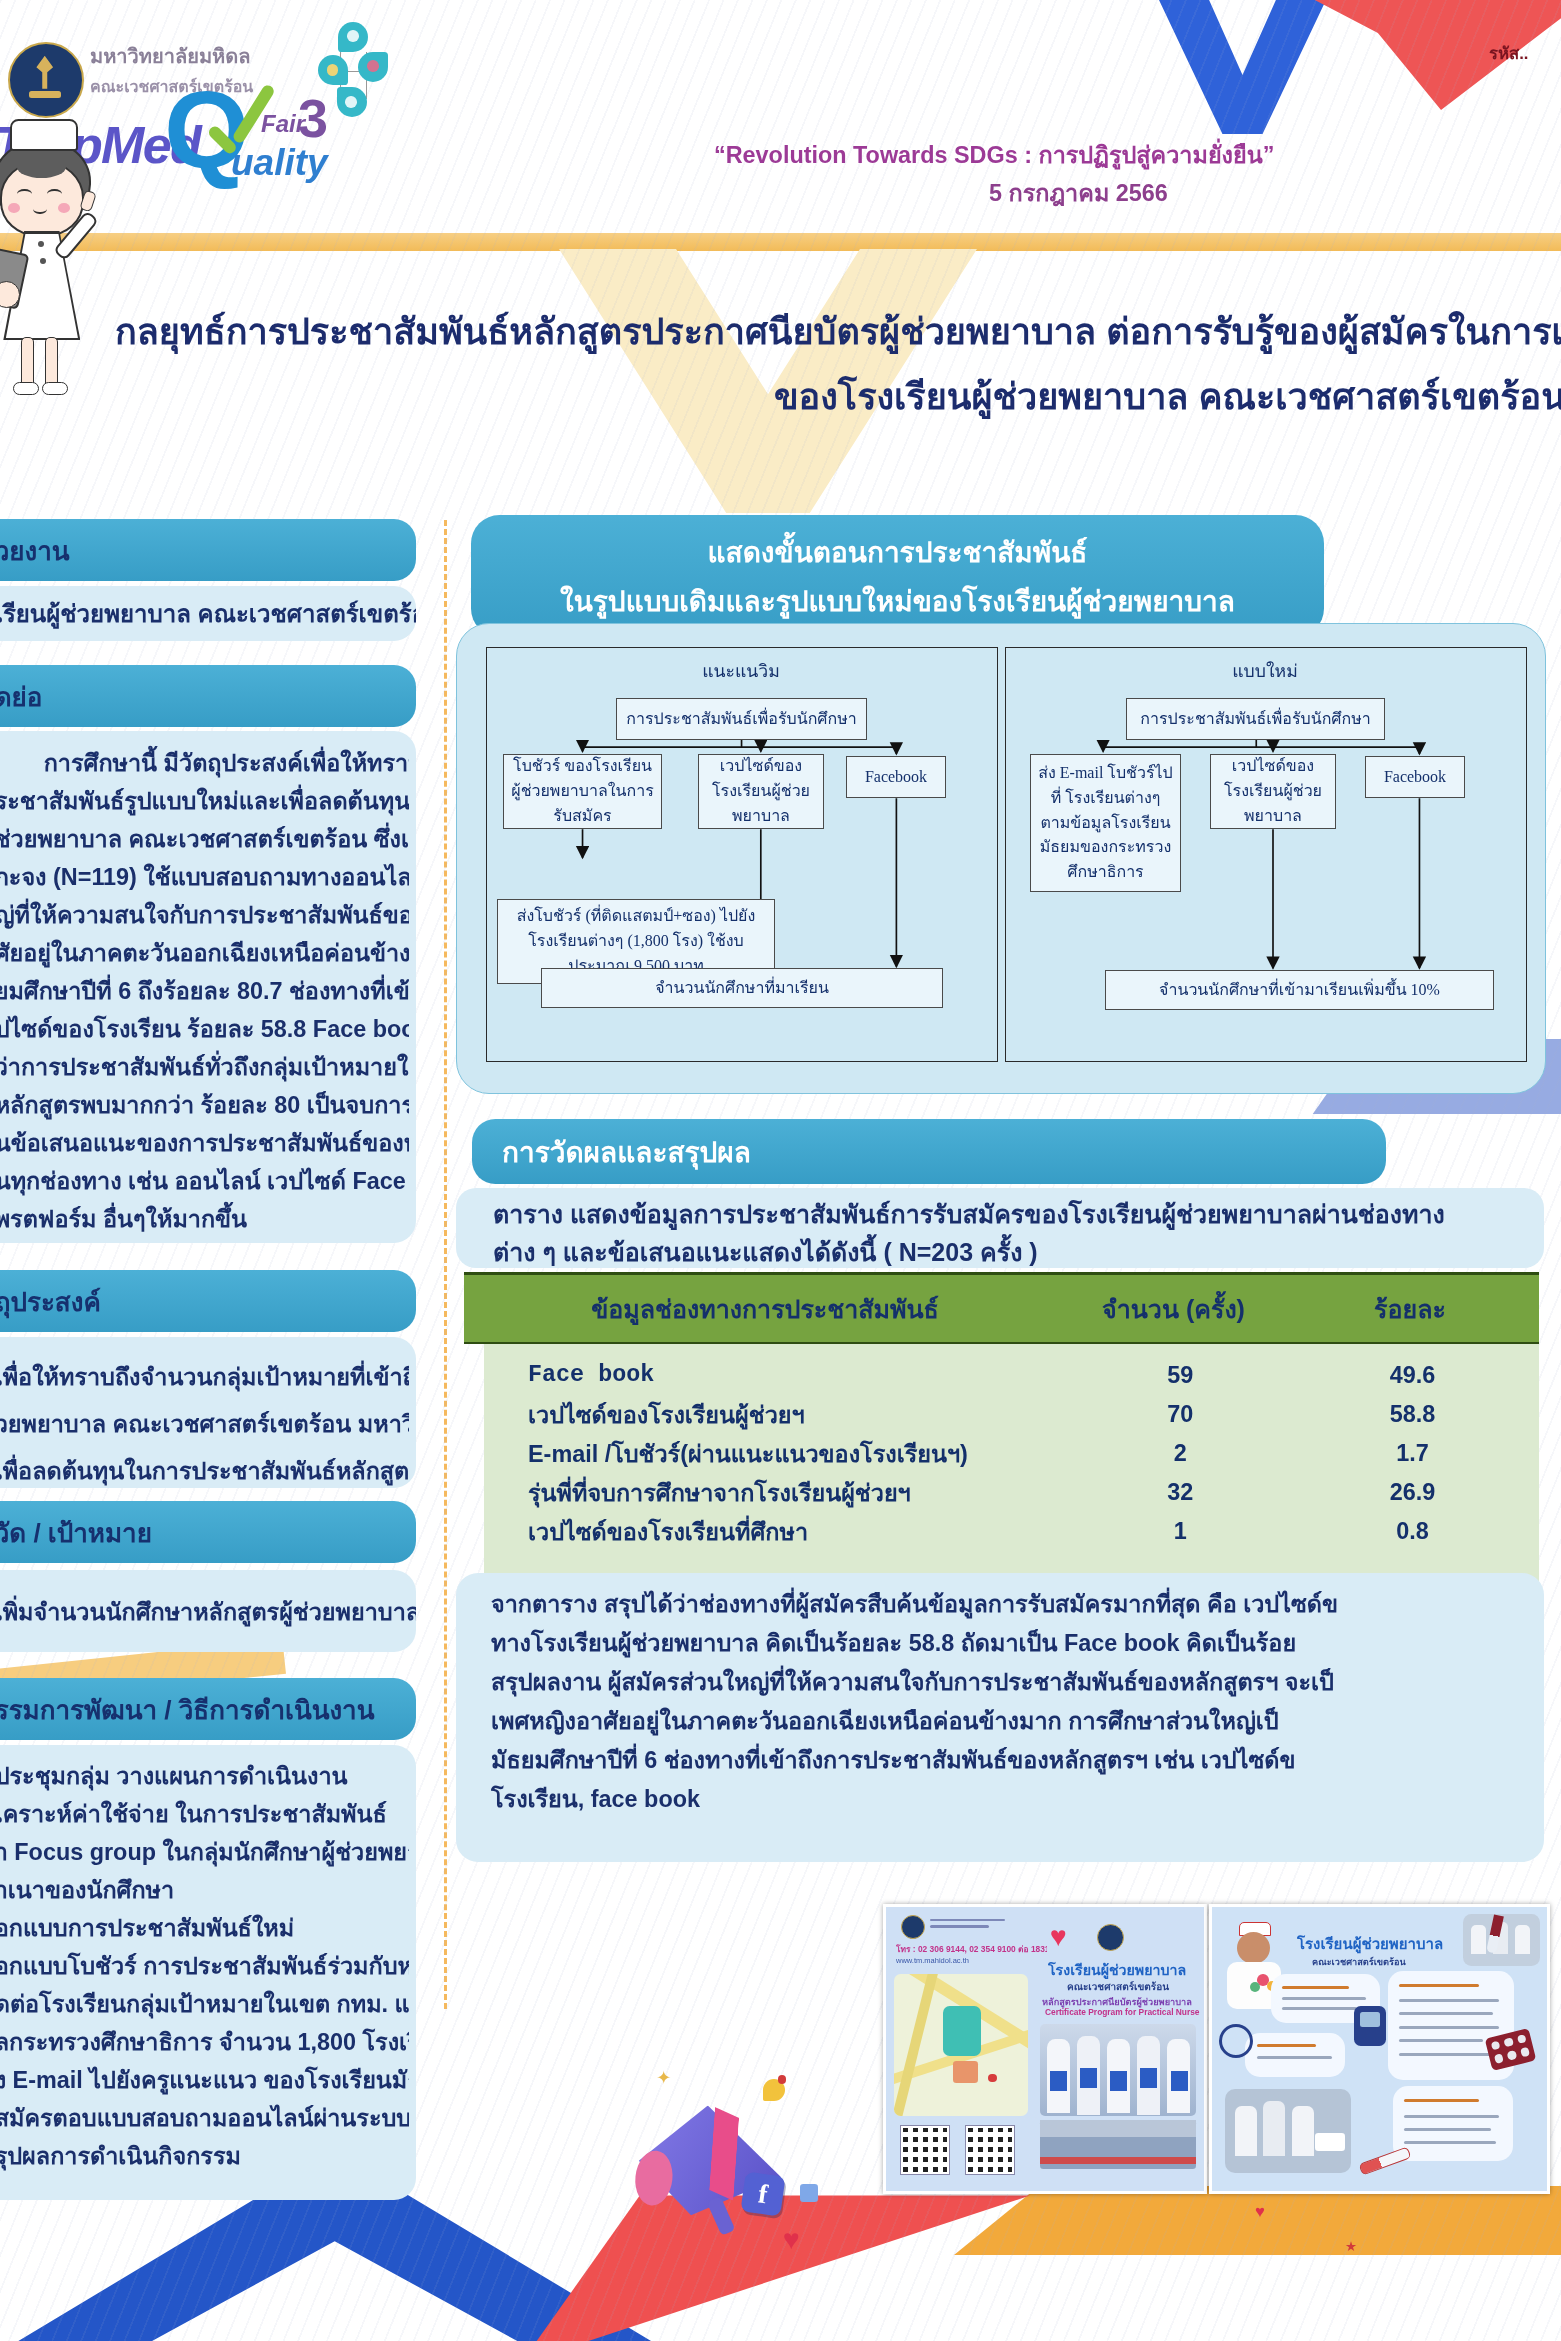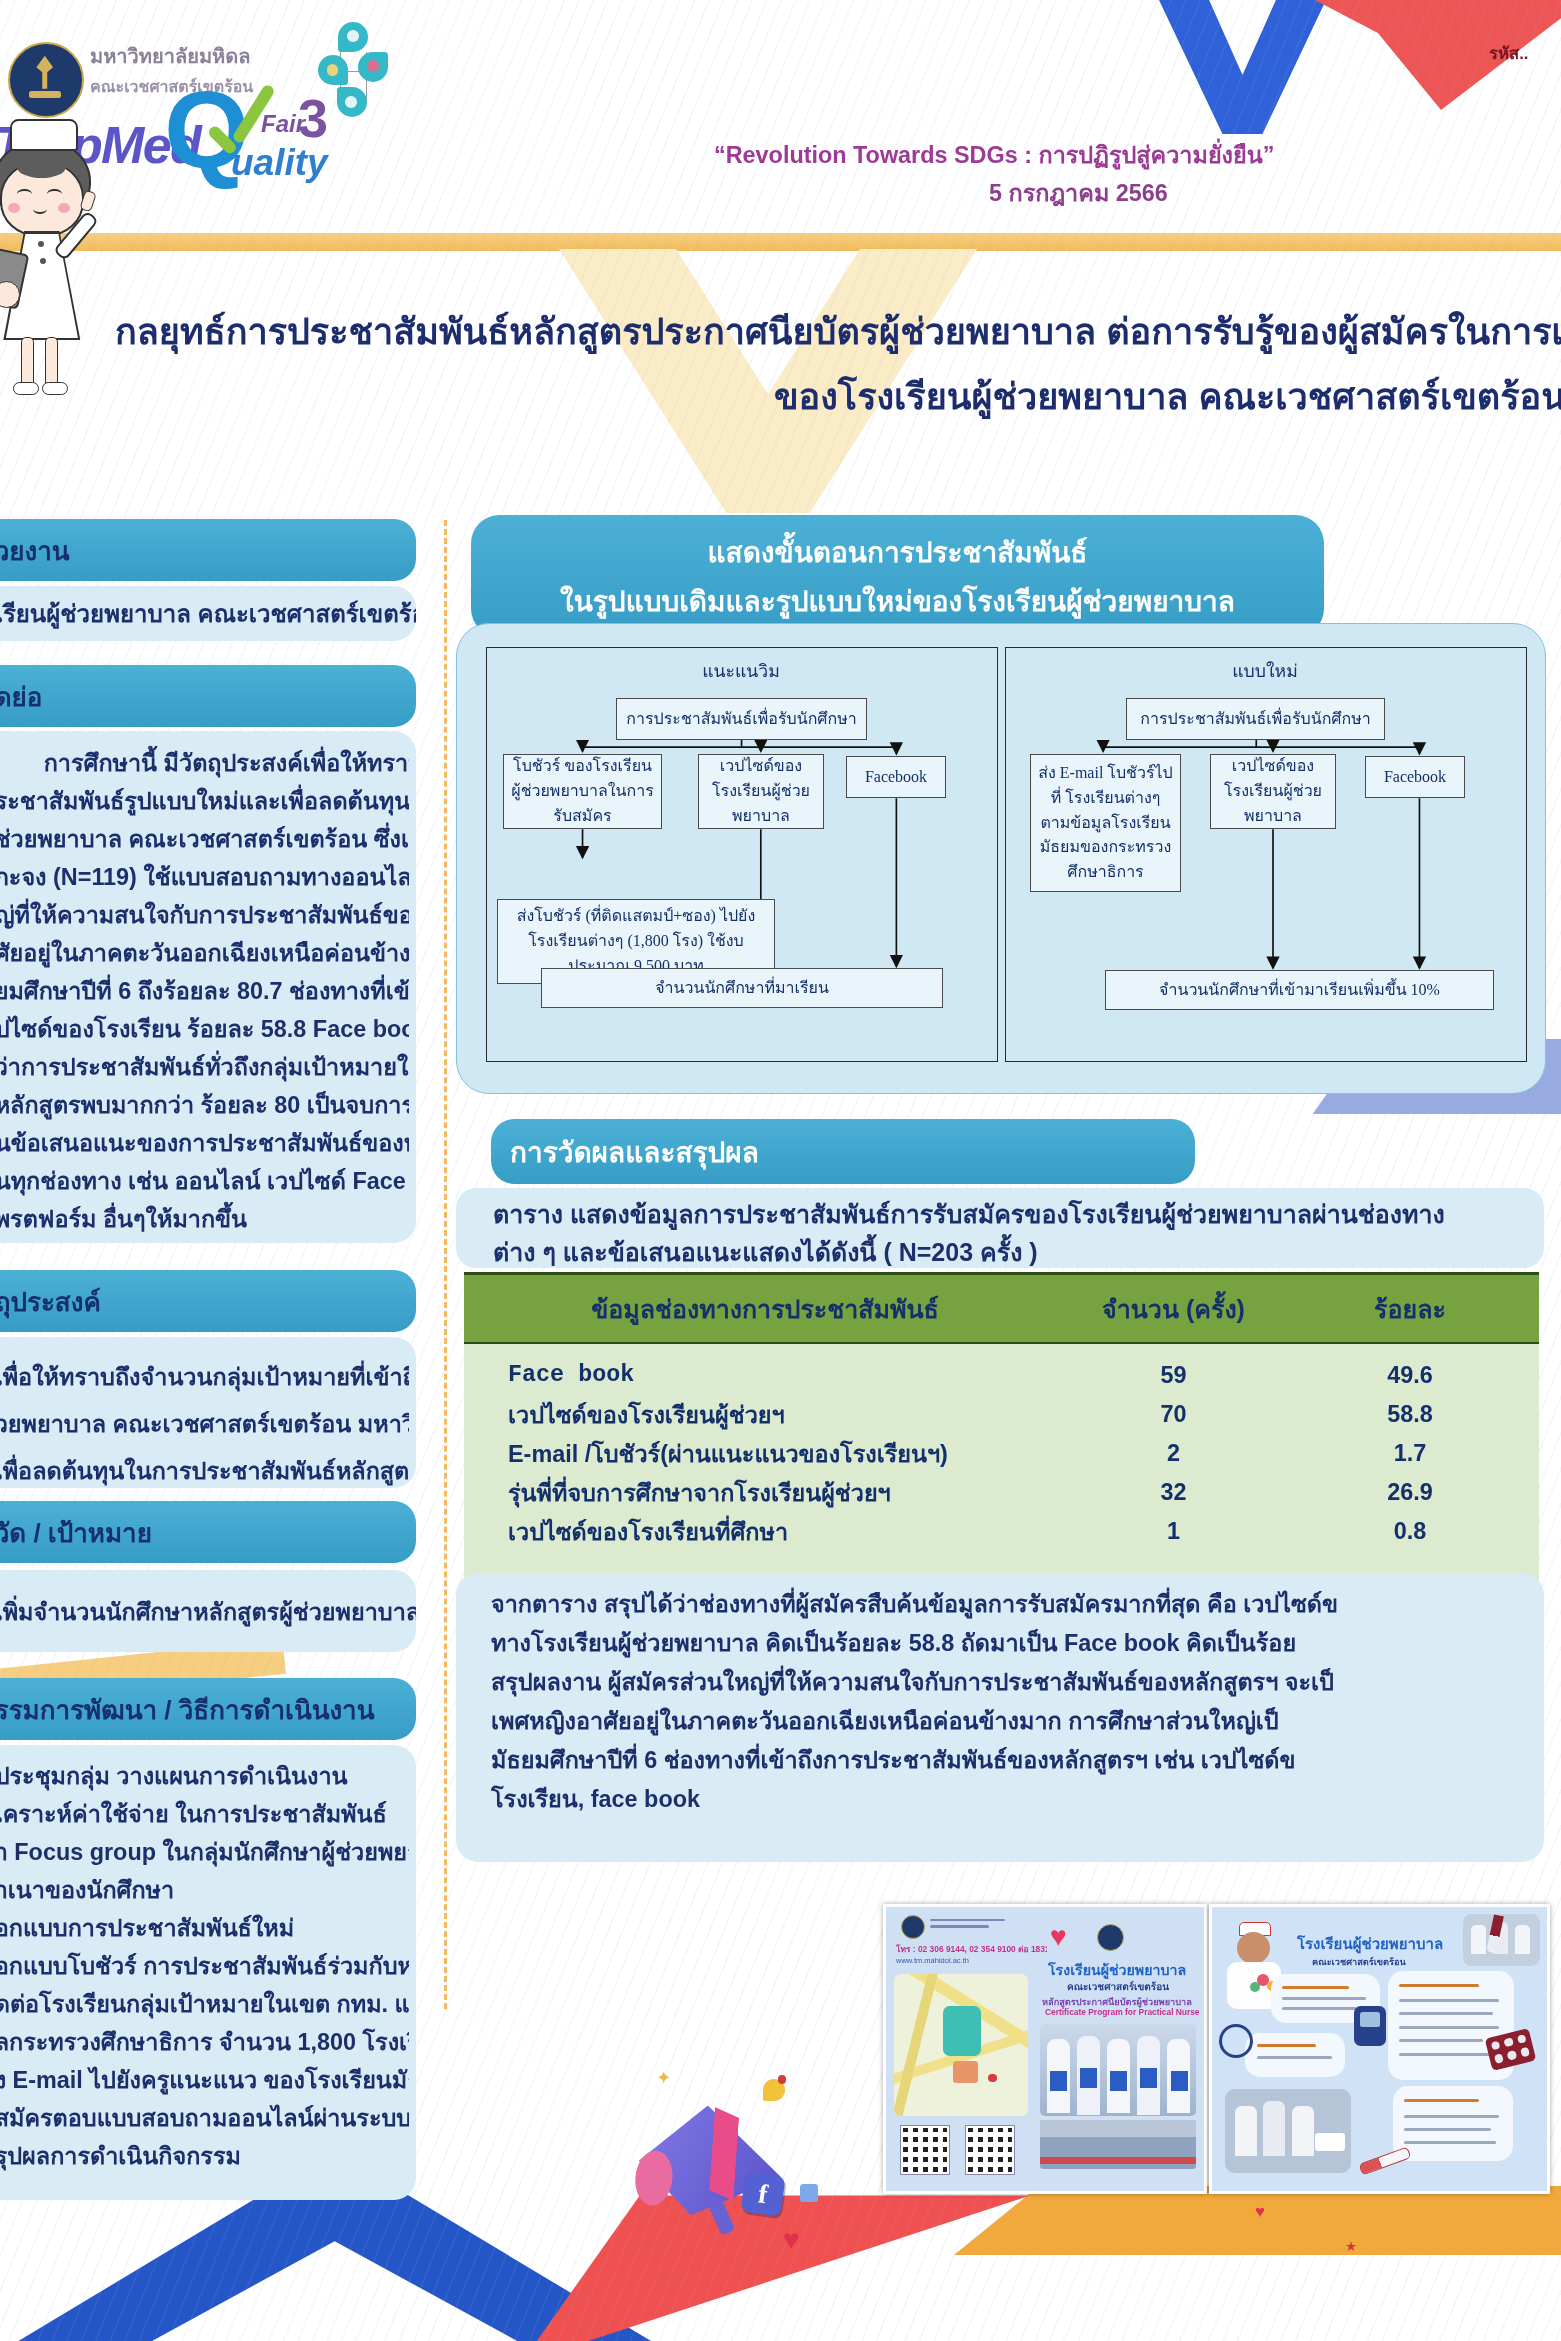--- a/index.html
+++ b/index.html
@@ -220,37 +220,37 @@
     <div class="abs" style="left:548px;top:33px;width:520px;text-align:center;font-family:'Liberation Serif','DejaVu Serif',serif;font-size:17.6px;color:#14306b;">แบบใหม่</div>
     <div class="fbox" style="left:669px;top:74px;width:259px;height:42px;">การประชาสัมพันธ์เพื่อรับนักศึกษา</div>
     <div class="fbox" style="left:573px;top:130px;width:151px;height:138px;">ส่ง E-mail โบชัวร์ไปที่ โรงเรียนต่างๆ ตามข้อมูลโรงเรียนมัธยมของกระทรวงศึกษาธิการ</div>
     <div class="fbox" style="left:753px;top:130px;width:126px;height:75px;">เวปไซด์ของโรงเรียนผู้ช่วยพยาบาล</div>
     <div class="fbox" style="left:908px;top:132px;width:100px;height:42px;">Facebook</div>
     <div class="fbox" style="left:648px;top:346px;width:389px;height:40px;">จำนวนนักศึกษาที่เข้ามาเรียนเพิ่มขึ้น 10%</div>
   </div>
 
   <div class="abs" style="left:1339px;top:1039px;width:268px;height:75px;background:#8ca2df;transform:skewX(-35deg);opacity:.9;z-index:1;"></div>
 
-  <div class="abs z2 rhead" style="left:491px;top:1119px;width:704px;height:65px;border-radius:23.4px;display:flex;align-items:center;padding-left:19px;font-size:28px;">
+  <div class="abs z2 rhead" style="left:472px;top:1119px;width:914px;height:65px;border-radius:23.4px;display:flex;align-items:center;padding-left:30px;font-size:28px;">
     <span>การวัดผลและสรุปผล</span>
   </div>
 
   <div class="abs z2" style="left:456px;top:1188px;width:1088px;height:80px;background:#d9ecf6;border-radius:20px;color:#1a2f6b;
               font-size:25px;font-weight:bold;line-height:38px;padding:6.7px 0 0 37px;box-sizing:border-box;">
     <div class="tline">ตาราง แสดงข้อมูลการประชาสัมพันธ์การรับสมัครของโรงเรียนผู้ช่วยพยาบาลผ่านช่องทาง</div>
     <div class="tline">ต่าง ๆ และข้อเสนอแนะแสดงได้ดังนี้  ( N=203 ครั้ง )</div>
   </div>
 
   <div class="abs z2" style="left:464px;top:1272px;width:1075px;border-top:3.3px solid #2e4d12;border-bottom:3.3px solid #2e4d12;">
     <div class="grid-row" style="background:#76a340;height:67px;border-bottom:2.5px solid #2e4d12;color:#14306b;font-weight:bold;font-size:25px;">
       <div style="text-align:center;">ข้อมูลช่องทางการประชาสัมพันธ์</div>
       <div class="cell-c">จำนวน (ครั้ง)</div>
       <div class="cell-r">ร้อยละ</div>
     </div>
-    <div style="background:#dcead0;color:#14306b;font-weight:bold;font-size:23.4px;padding:11.7px 0 37px 0;">
+    <div style="background:#dcead0;color:#14306b;font-weight:bold;font-size:23.4px;padding:11.7px 0 37px 0;margin-left:20px;">
       <div class="grid-row" style="height:39px;">
         <div style="padding-left:44px;font-family:'Liberation Mono','DejaVu Sans Mono',monospace;">Face  book</div>
         <div class="cell-c">59</div>
         <div class="cell-r">49.6</div>
       </div>
       <div class="grid-row" style="height:39px;">
         <div style="padding-left:44px;">เวปไซด์ของโรงเรียนผู้ช่วยฯ</div>
         <div class="cell-c">70</div>
         <div class="cell-r">58.8</div>
       </div>

